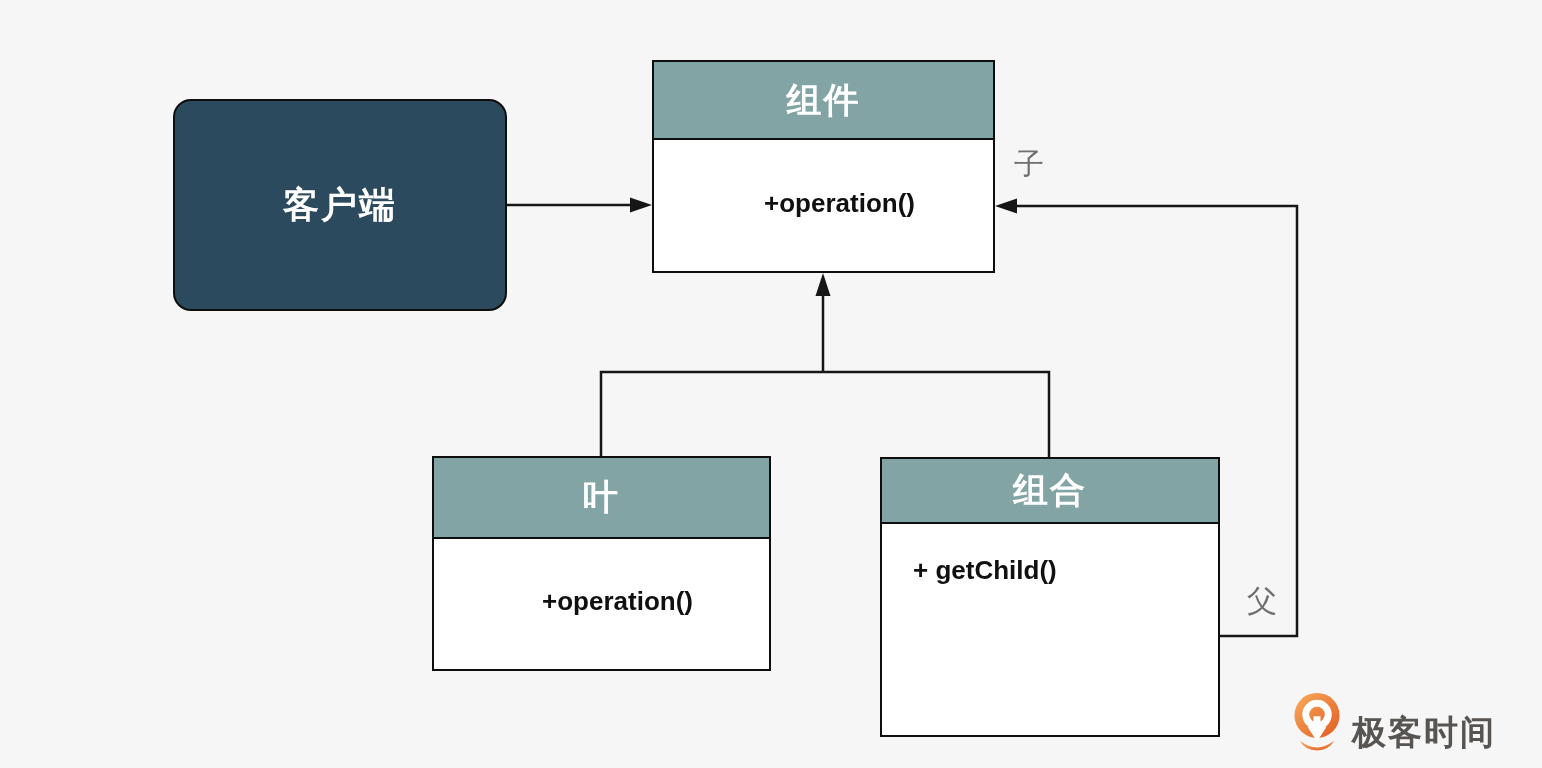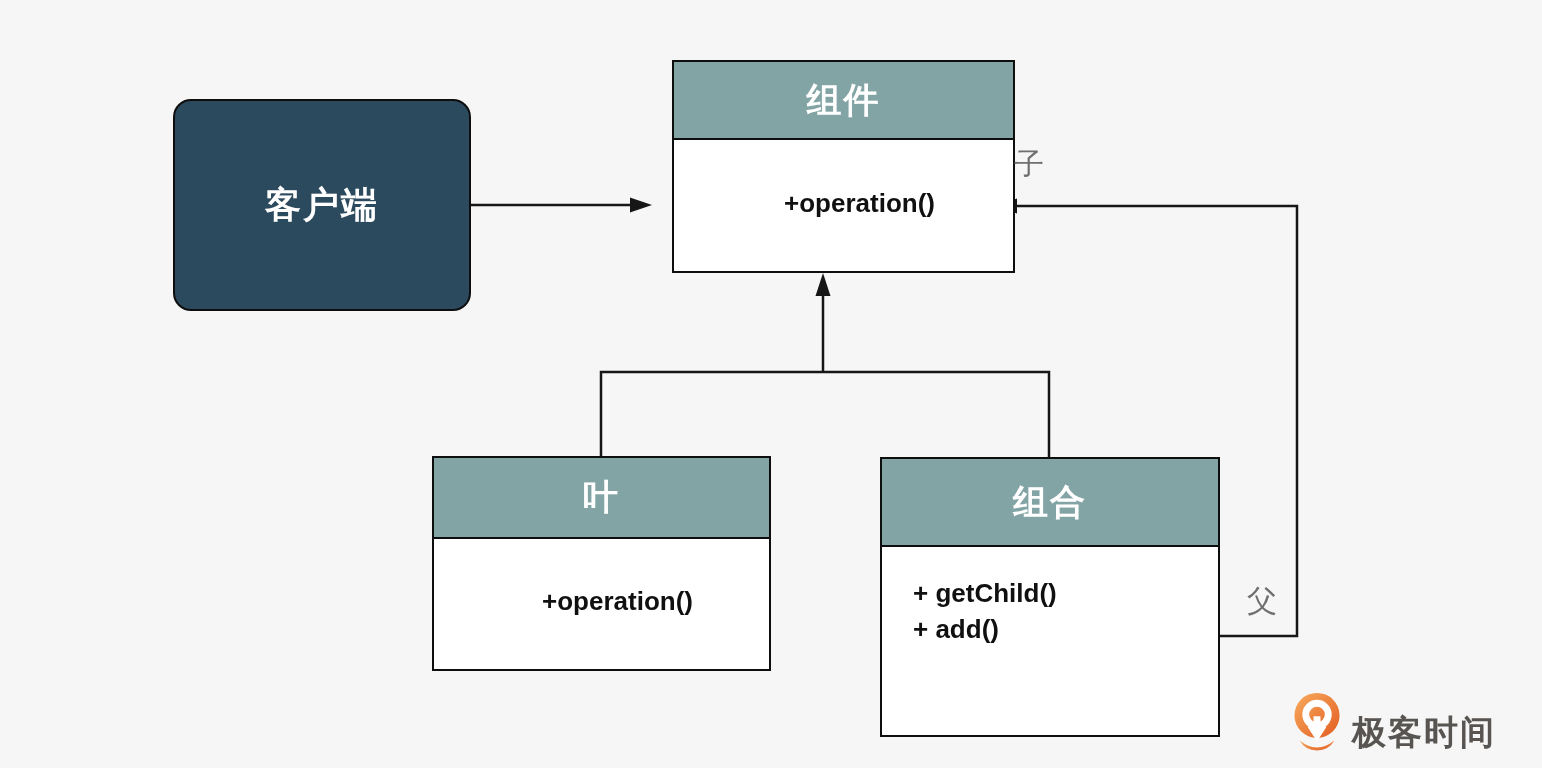--- a/index.html
+++ b/index.html
@@ -17,21 +17,21 @@
   svg.connectors {
     position: absolute;
     left: 0; top: 0;
     width: 1542px; height: 768px;
   }
 
   
   .client-box {
     position: absolute;
     left: 173px; top: 99px;
-    width: 298px; height: 212px;
+    width: 334px; height: 212px;
     background: #2c4a5d;
     border: 2.5px solid #0e0e0e;
     border-radius: 18px;
     display: flex; align-items: center; justify-content: center;
     color: #ffffff;
     font-size: 36px; font-weight: 700; letter-spacing: 2px;
   }
 
   
   .uml {
@@ -49,30 +49,30 @@
   .uml-body {
     color: #101010;
     font-size: 26px; font-weight: 700;
   }
   .uml-body.center {
     display: flex; align-items: center; justify-content: center;
     height: calc(100% - 81px);
     padding-left: 32px;
   }
 
-  .box-component { left: 652px; top: 60px;  width: 343px; height: 213px; margin-left: 20px; }
+  .box-component { left: 652px; top: 60px;  width: 343px; height: 213px; }
   .box-component .uml-header { height: 78px; }
   .box-component .uml-body.center { height: calc(100% - 83px); }
 
   .box-leaf { left: 432px; top: 456px; width: 339px; height: 215px; }
   .box-leaf .uml-header { height: 81px; }
   .box-leaf .uml-body.center { height: calc(100% - 86px); }
 
   .box-composite { left: 880px; top: 457px; width: 340px; height: 280px; }
-  .box-composite .uml-header { height: 88px; }
+  .box-composite .uml-header { height: 65px; }
   .box-composite .uml-body { padding: 29px 10px 0 31px; line-height: 35.5px; }
 
   .edge-label {
     position: absolute;
     color: #6f6f6f;
     font-size: 30px;
     font-weight: 400;
   }
   .edge-label.child  { left: 1014px; top: 144px; }
   .edge-label.parent { left: 1247px; top: 581px; }
@@ -127,21 +127,20 @@
 
   <div class="uml box-leaf">
     <div class="uml-header">叶</div>
     <div class="uml-body center">+operation()</div>
   </div>
 
   <div class="uml box-composite">
     <div class="uml-header">组合</div>
     <div class="uml-body">
       <div>+ getChild()</div>
-      <div>+ add()</div>
     </div>
   </div>
 
   <div class="edge-label child">子</div>
   <div class="edge-label parent">父</div>
 
   <div class="watermark">
     <svg width="52" height="59" viewBox="0 0 60 68">
       <defs>
         <linearGradient id="gt-orange" x1="0" y1="0" x2="1" y2="1">

